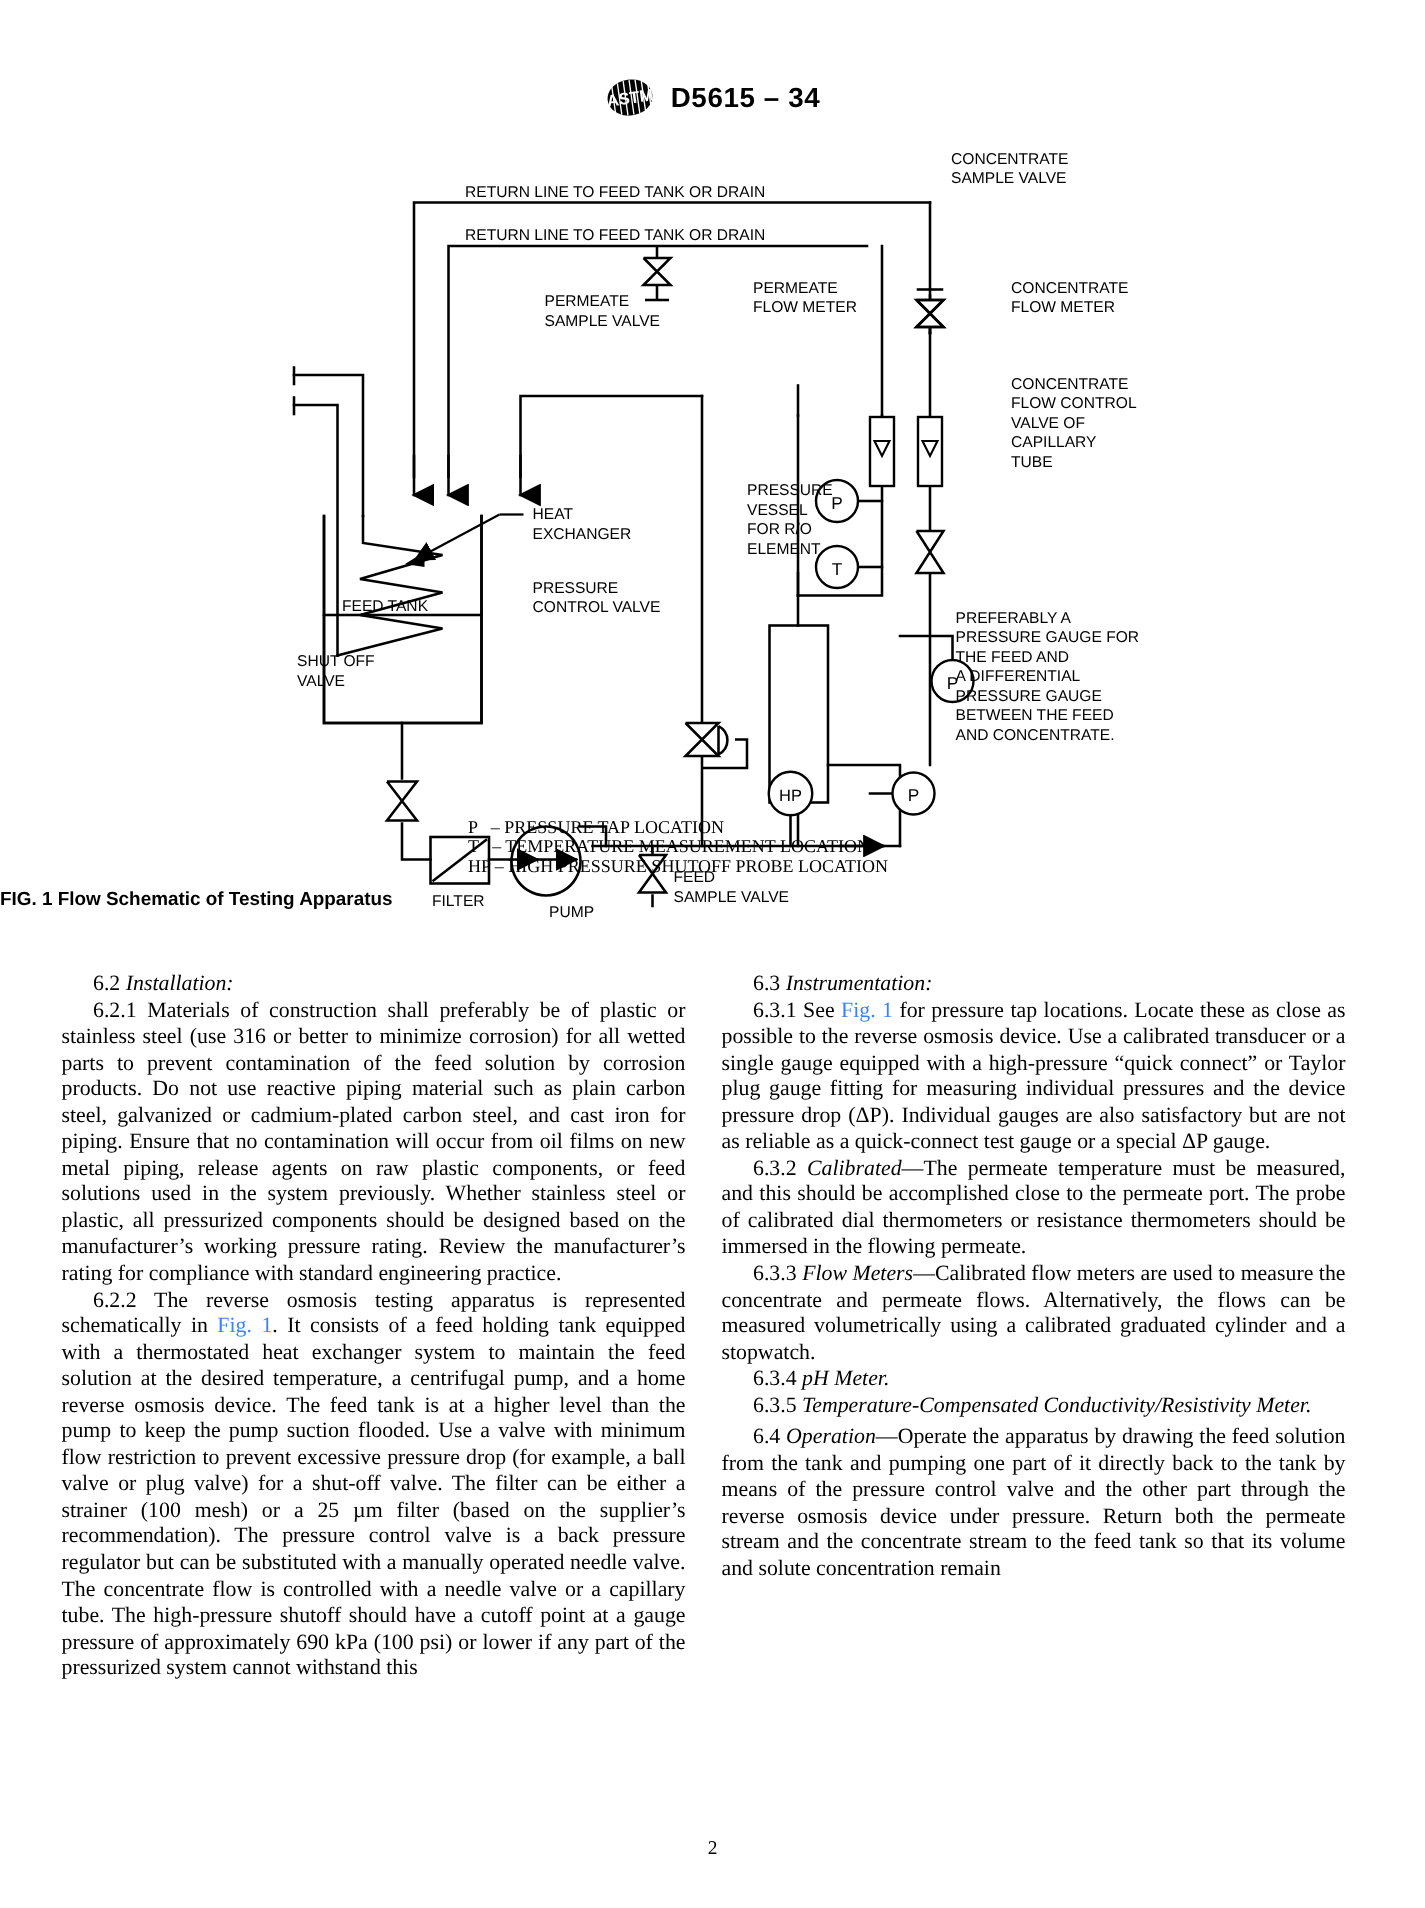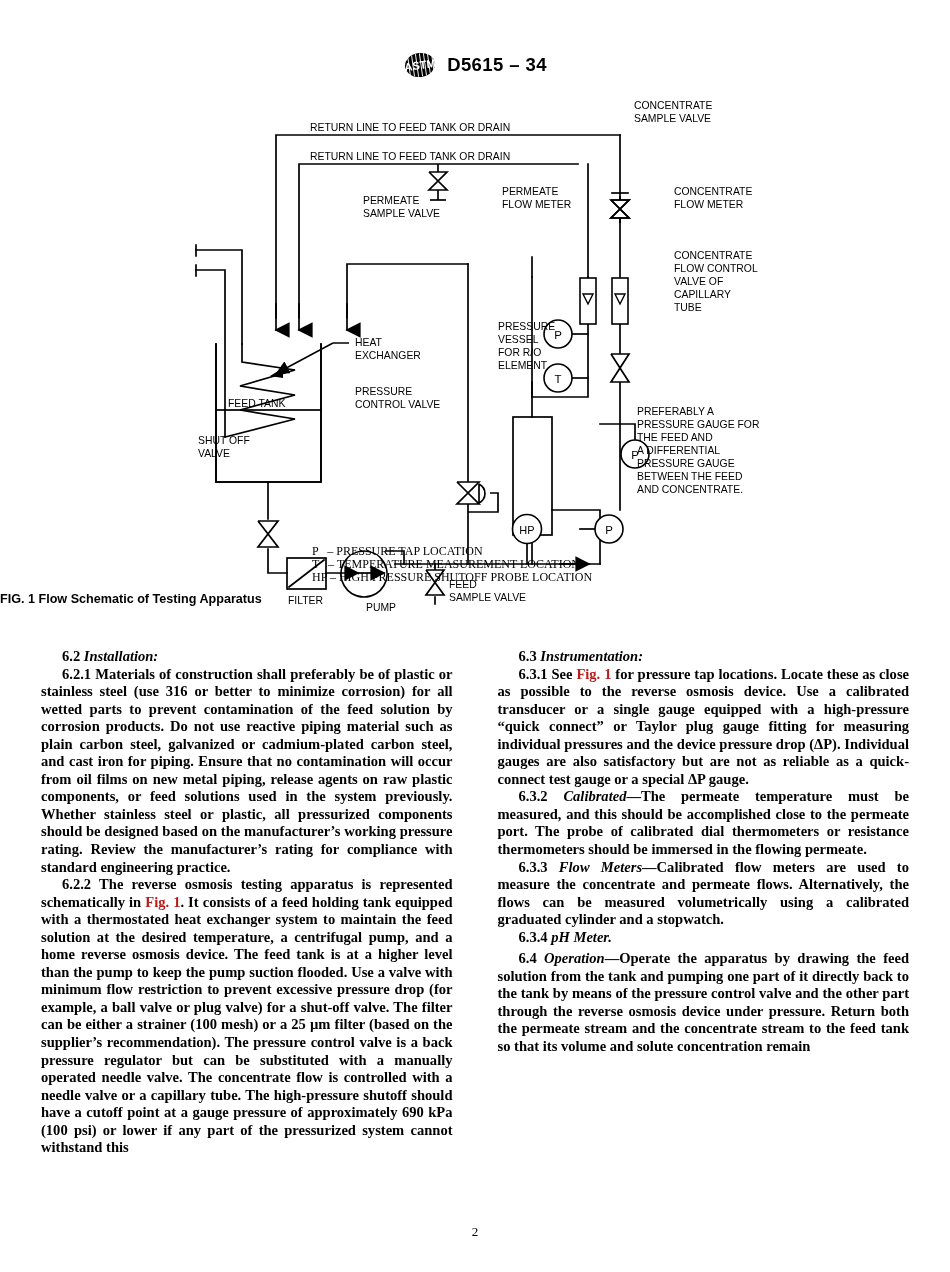--- a/index.html
+++ b/index.html
@@ -66,38 +66,37 @@
     line-height: 13.2px;
     white-space: pre;
   }
   
   .columns {
     position: absolute;
     top: 648px;
     left: 41px;
     width: 868px;
     display: flex;
-    gap: 45px;
-    font-weight: bold;
+    gap: 24px;
   }
   .col {
     width: 416px;
   }
   .para {
     font-size: 14.55px;
     line-height: 17.55px;
     text-align: justify;
     text-justify: inter-word;
     margin: 0;
     hyphens: manual;
   }
   .para.indent { text-indent: 21px; }
   .para + .para { margin-top: 0px; }
   .it { font-style: italic; }
-  .figref { color: #b91c1c; }
+  .figref { color: #3b82f6; }
   .page-number {
     position: absolute;
     top: 1224px;
     left: 0;
     width: 950px;
     text-align: center;
     font-size: 13px;
   }
   
   .d-label {
@@ -360,17 +359,18 @@
     <p class="para indent">6.2.1  Materials of construction shall preferably be of plastic or stainless steel (use 316 or better to minimize corrosion) for all wetted parts to prevent contamination of the feed solution by corrosion products. Do not use reactive piping material such as plain carbon steel, galvanized or cadmium-plated carbon steel, and cast iron for piping. Ensure that no contamination will occur from oil films on new metal piping, release agents on raw plastic components, or feed solutions used in the system previously. Whether stainless steel or plastic, all pressurized components should be designed based on the manufacturer’s working pressure rating. Review the manufacturer’s rating for compliance with standard engineering practice.</p>
     <p class="para indent"><span>6.2.2  The reverse osmosis testing apparatus is represented schematically in </span><span class="figref">Fig. 1</span><span>. It consists of a feed holding tank equipped with a thermostated heat exchanger system to maintain the feed solution at the desired temperature, a centrifugal pump, and a home reverse osmosis device. The feed tank is at a higher level than the pump to keep the pump suction flooded. Use a valve with minimum flow restriction to prevent excessive pressure drop (for example, a ball valve or plug valve) for a shut-off valve. The filter can be either a strainer (100 mesh) or a 25 µm filter (based on the supplier’s recommendation). The pressure control valve is a back pressure regulator but can be substituted with a manually operated needle valve. The concentrate flow is controlled with a needle valve or a capillary tube. The high-pressure shutoff should have a cutoff point at a gauge pressure of approximately 690 kPa (100 psi) or lower if any part of the pressurized system cannot withstand this</span></p>
   </div>
 
   <div class="col">
     <p class="para indent"><span>6.3</span> <span class="it">Instrumentation:</span></p>
     <p class="para indent"><span>6.3.1  See </span><span class="figref">Fig. 1</span><span> for pressure tap locations. Locate these as close as possible to the reverse osmosis device. Use a calibrated transducer or a single gauge equipped with a high-pressure “quick connect” or Taylor plug gauge fitting for measuring individual pressures and the device pressure drop (ΔP). Individual gauges are also satisfactory but are not as reliable as a quick-connect test gauge or a special ΔP gauge.</span></p>
     <p class="para indent"><span>6.3.2</span> <span class="it">Calibrated</span><span>—The permeate temperature must be measured, and this should be accomplished close to the permeate port. The probe of calibrated dial thermometers or resistance thermometers should be immersed in the flowing permeate.</span></p>
     <p class="para indent"><span>6.3.3</span> <span class="it">Flow Meters</span><span>—Calibrated flow meters are used to measure the concentrate and permeate flows. Alternatively, the flows can be measured volumetrically using a calibrated graduated cylinder and a stopwatch.</span></p>
     <p class="para indent"><span>6.3.4</span> <span class="it">pH Meter.</span></p>
+    <p class="para indent"><span>6.3.5</span> <span class="it">Temperature-Compensated  Conductivity/Resistivity Meter.</span></p>
     <p class="para indent" style="margin-top:4px"><span>6.4</span> <span class="it">Operation</span><span>—Operate the apparatus by drawing the feed solution from the tank and pumping one part of it directly back to the tank by means of the pressure control valve and the other part through the reverse osmosis device under pressure. Return both the permeate stream and the concentrate stream to the feed tank so that its volume and solute concentration remain</span></p>
   </div>
 </div>
 
 <div class="page-number">2</div>
 
 </body></html>

